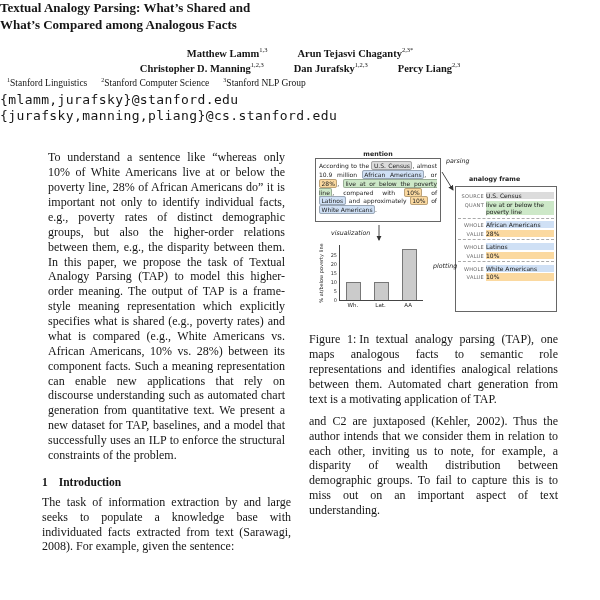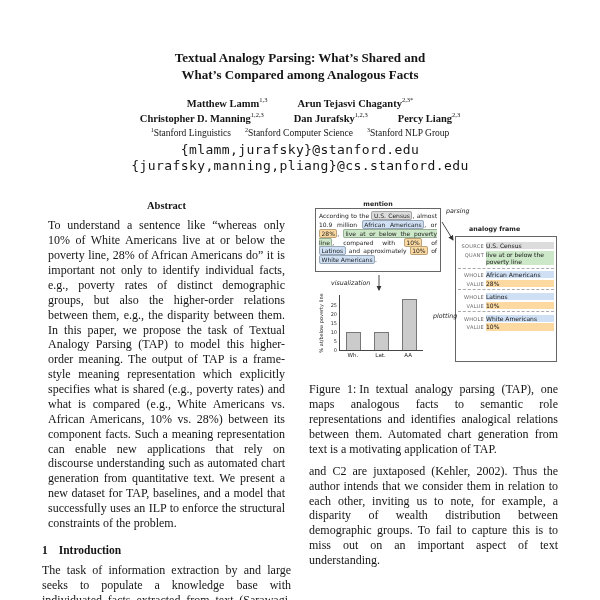--- a/index.html
+++ b/index.html
@@ -2,21 +2,21 @@
 <html><head>
 <meta charset="utf-8">
 <style>
   * { margin:0; padding:0; box-sizing:border-box; }
   html,body { background:#ffffff; }
   .page {
     position:relative; width:600px; height:600px; margin:0 auto;
     background:#ffffff; color:#151515; overflow:hidden;
     font-family:"Liberation Serif","DejaVu Serif",serif;
   }
-  .head { padding-top:50px; text-align:center; }
+  .head { text-align:left; }
   .title { font-size:13px; font-weight:bold; line-height:1.3; }
   .authors { display:flex; justify-content:center; gap:30px; margin-top:3px; font-weight:bold; font-size:10.5px; }
   .authors:first-of-type { margin-top:12px; }
   .author sup { font-size:6.5px; font-weight:normal; }
   .affils { margin-top:3px; font-size:9.5px; }
   .affil { margin:0 7px; }
   .affil sup { font-size:6px; }
   .emails { margin-top:4px; font-family:"DejaVu Sans Mono","Liberation Mono",monospace; font-size:13px; line-height:1.25; letter-spacing:0.4px; }
   .cols { display:flex; gap:18px; padding:0 42px; margin-top:26px; }
   .col { width:249px; }
@@ -85,21 +85,20 @@
     <div class="affils" id="affils"><span class="affil"><sup>1</sup>Stanford Linguistics</span><span class="affil"><sup>2</sup>Stanford Computer Science</span><span class="affil"><sup>3</sup>Stanford NLP Group</span></div>
     <div class="emails" id="emails">
         <div class="email-line">{mlamm,jurafsky}@stanford.edu</div>
         <div class="email-line">{jurafsky,manning,pliang}@cs.stanford.edu</div>
       </div>
   </div>
 
   <div class="cols">
 
     <div class="col">
-      <h2 class="abs-head">Abstract</h2>
       <p class="body abs-body">To understand a sentence like “whereas only 10% of White Americans live at or below the poverty line, 28% of African Americans do” it is important not only to identify individual facts, e.g., poverty rates of distinct demographic groups, but also the higher-order relations between them, e.g., the disparity between them. In this paper, we propose the task of Textual Analogy Parsing (TAP) to model this higher-order meaning. The output of TAP is a frame-style meaning representation which explicitly specifies what is shared (e.g., poverty rates) and what is compared (e.g., White Americans vs. African Americans, 10% vs. 28%) between its component facts. Such a meaning representation can enable new applications that rely on discourse understanding such as automated chart generation from quantitative text. We present a new dataset for TAP, baselines, and a model that successfully uses an ILP to enforce the structural constraints of the problem.</p>
       <h3 class="sec-head">
         <span>1</span>
         <span>Introduction</span>
       </h3>
       <p class="body">The task of information extraction by and large seeks to populate a knowledge base with individuated facts extracted from text (Sarawagi, 2008). For example, given the sentence:</p>
     </div>
 
     <div class="col">
 

